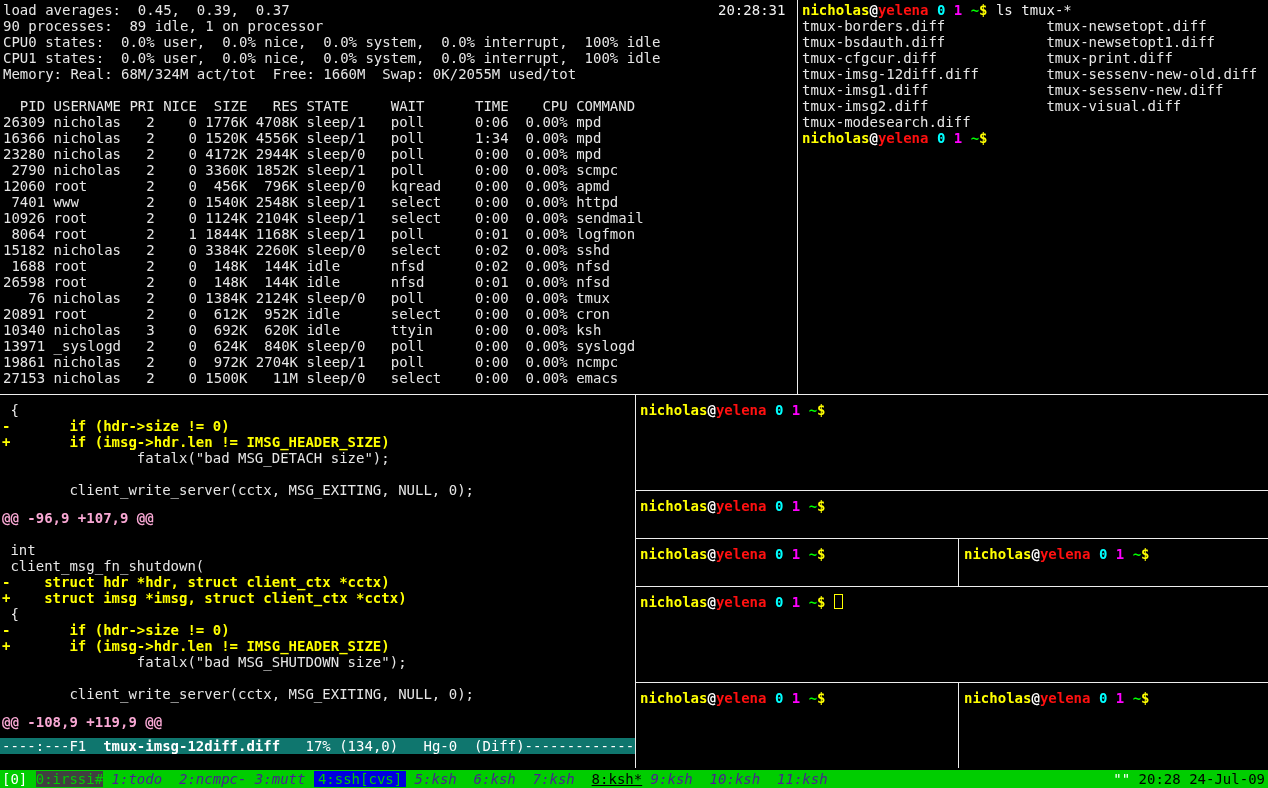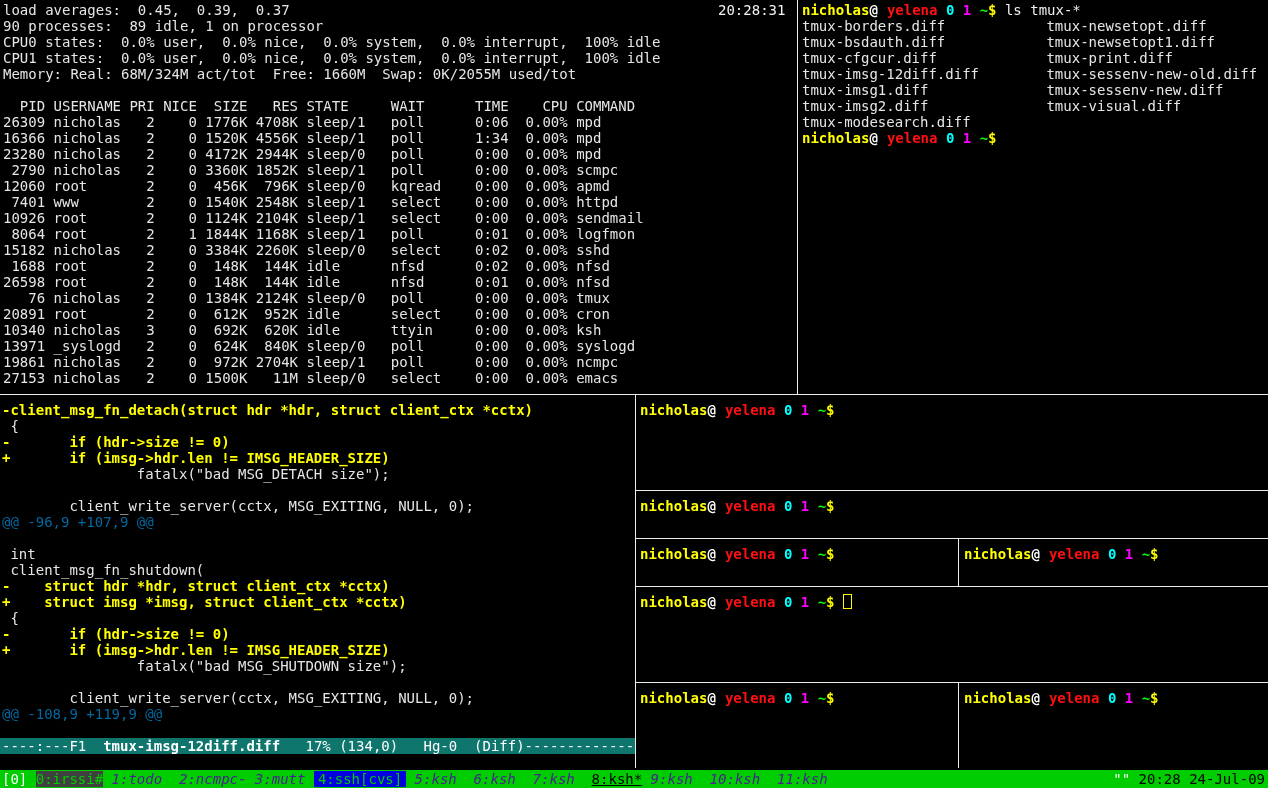--- a/index.html
+++ b/index.html
@@ -14,42 +14,42 @@
   #pane-top{left:0;top:0;width:797px;height:394px;}
   #pane-top pre{position:absolute;left:3px;top:2px;}
   #top-clock{position:absolute;left:718px;top:2px;color:#f2f2f2;}
   #pane-shell-tr{left:798px;top:0;width:470px;height:394px;}
   #tr-content{position:absolute;left:4px;top:2px;}
   #pane-emacs{left:0;top:396px;width:635px;height:372px;}
   #emacs-lines{position:absolute;left:2px;top:6px;}
   .eline{height:16px;white-space:pre;}
   .d-del,.d-add{color:#ffff00;font-weight:bold;}
   .d-ctx{color:#e6e6e6;}
-  .d-hunk{color:#0369a1;font-weight:normal;}
+  .d-hunk{color:#f9a8d4;font-weight:bold;margin-top:12px;}
   #emacs-modeline{
     position:absolute;left:0;top:342px;width:635px;height:16px;
     background:#0f766e;color:#ffffff;white-space:pre;padding-left:2px;box-sizing:border-box;overflow:hidden;
   }
   #emacs-echo{position:absolute;left:0;top:358px;width:635px;height:14px;}
   
   #paneA{left:636px;top:396px;width:632px;height:93px;}
   #paneB{left:636px;top:491px;width:632px;height:46px;}
   #paneC{left:636px;top:539px;width:322px;height:46px;}
   #paneD{left:959px;top:539px;width:309px;height:46px;}
   #paneE{left:636px;top:587px;width:632px;height:94px;}
   #paneF{left:636px;top:683px;width:322px;height:85px;}
   #paneG{left:959px;top:683px;width:309px;height:85px;}
   .prompt-line{position:absolute;left:4px;top:6px;white-space:pre;height:16px;}
   #paneB .prompt-line,#paneC .prompt-line,#paneD .prompt-line,
   #paneE .prompt-line,#paneF .prompt-line,#paneG .prompt-line{top:7px;}
   #paneD .prompt-line,#paneG .prompt-line{left:5px;}
   
   .p-user{color:#ffff00;font-weight:bold;text-align:right;}
   .p-at{color:#ffffff;font-weight:bold;}
-  .p-host{color:#ff1010;font-weight:bold;margin-left:9px;}
+  .p-host{color:#ff1010;font-weight:bold;}
   .p-plain{color:#e6e6e6;}
   .p-n0{color:#00ffff;font-weight:bold;}
   .p-n1{color:#ff00ff;font-weight:bold;}
   .p-path{color:#00ff00;font-weight:bold;}
   .p-dollar{color:#ffff00;font-weight:bold;}
   .t-white{color:#f0f0f0;}
   .term-cursor{
     display:inline-block;width:7px;height:13px;border:1px solid #ffff00;
     margin-left:8px;vertical-align:-2px;background:transparent;
   }
@@ -121,21 +121,20 @@
 tmux-imsg-12diff.diff        tmux-sessenv-new-old.diff
 tmux-imsg1.diff              tmux-sessenv-new.diff
 tmux-imsg2.diff              tmux-visual.diff
 tmux-modesearch.diff         </pre>
       <div class="prompt-line" style="position:static"><span class="p-user">nicholas</span><span class="p-at">@</span><span class="p-host">yelena</span><span class="p-plain"> </span><span class="p-n0">0</span><span class="p-plain"> </span><span class="p-n1">1</span><span class="p-plain"> </span><span class="p-path">~</span><span class="p-dollar">$</span></div>
     </div>
   </section>
 
   <section class="pane" id="pane-emacs">
     <div id="emacs-lines">
-        <div class="eline d-del">-client_msg_fn_detach(struct hdr *hdr, struct client_ctx *cctx)</div>
         <div class="eline d-ctx"> {</div>
         <div class="eline d-del">-       if (hdr-&gt;size != 0)</div>
         <div class="eline d-add">+       if (imsg-&gt;hdr.len != IMSG_HEADER_SIZE)</div>
         <div class="eline d-ctx">                fatalx("bad MSG_DETACH size");</div>
         <div class="eline d-ctx"> </div>
         <div class="eline d-ctx">        client_write_server(cctx, MSG_EXITING, NULL, 0);</div>
         <div class="eline d-hunk">@@ -96,9 +107,9 @@</div>
         <div class="eline d-ctx"> </div>
         <div class="eline d-ctx"> int</div>
         <div class="eline d-ctx"> client_msg_fn_shutdown(</div>

